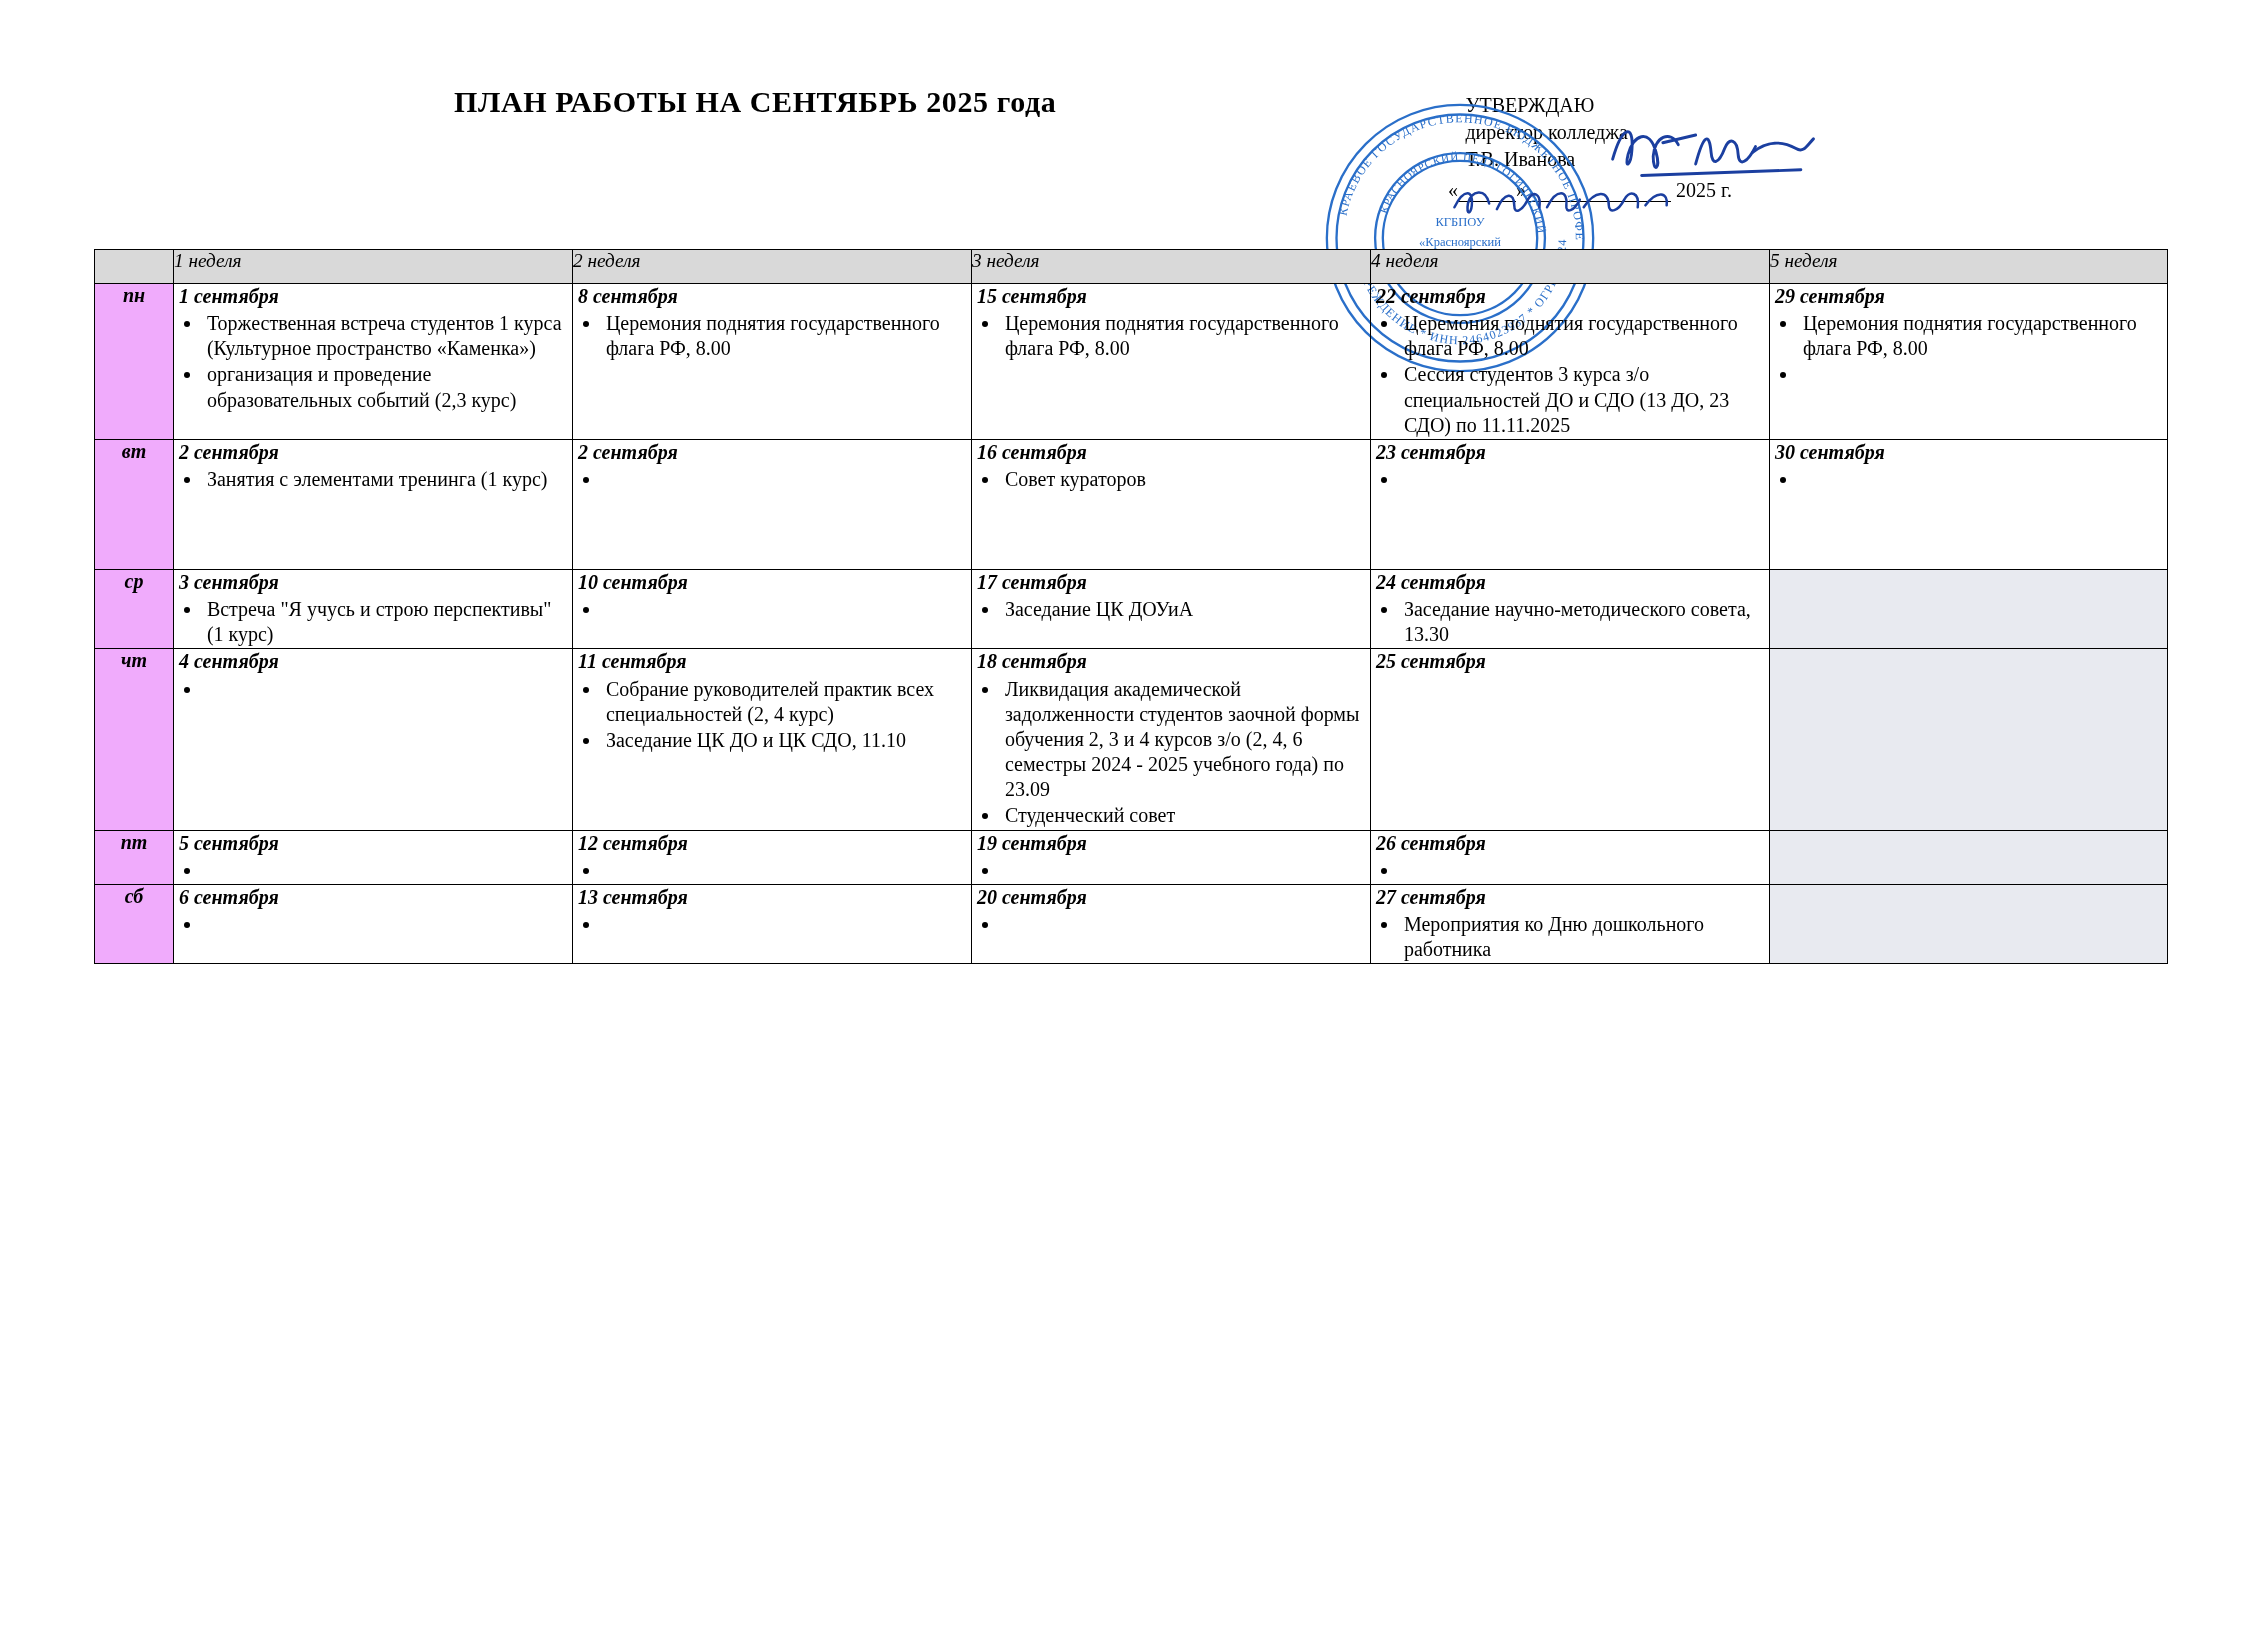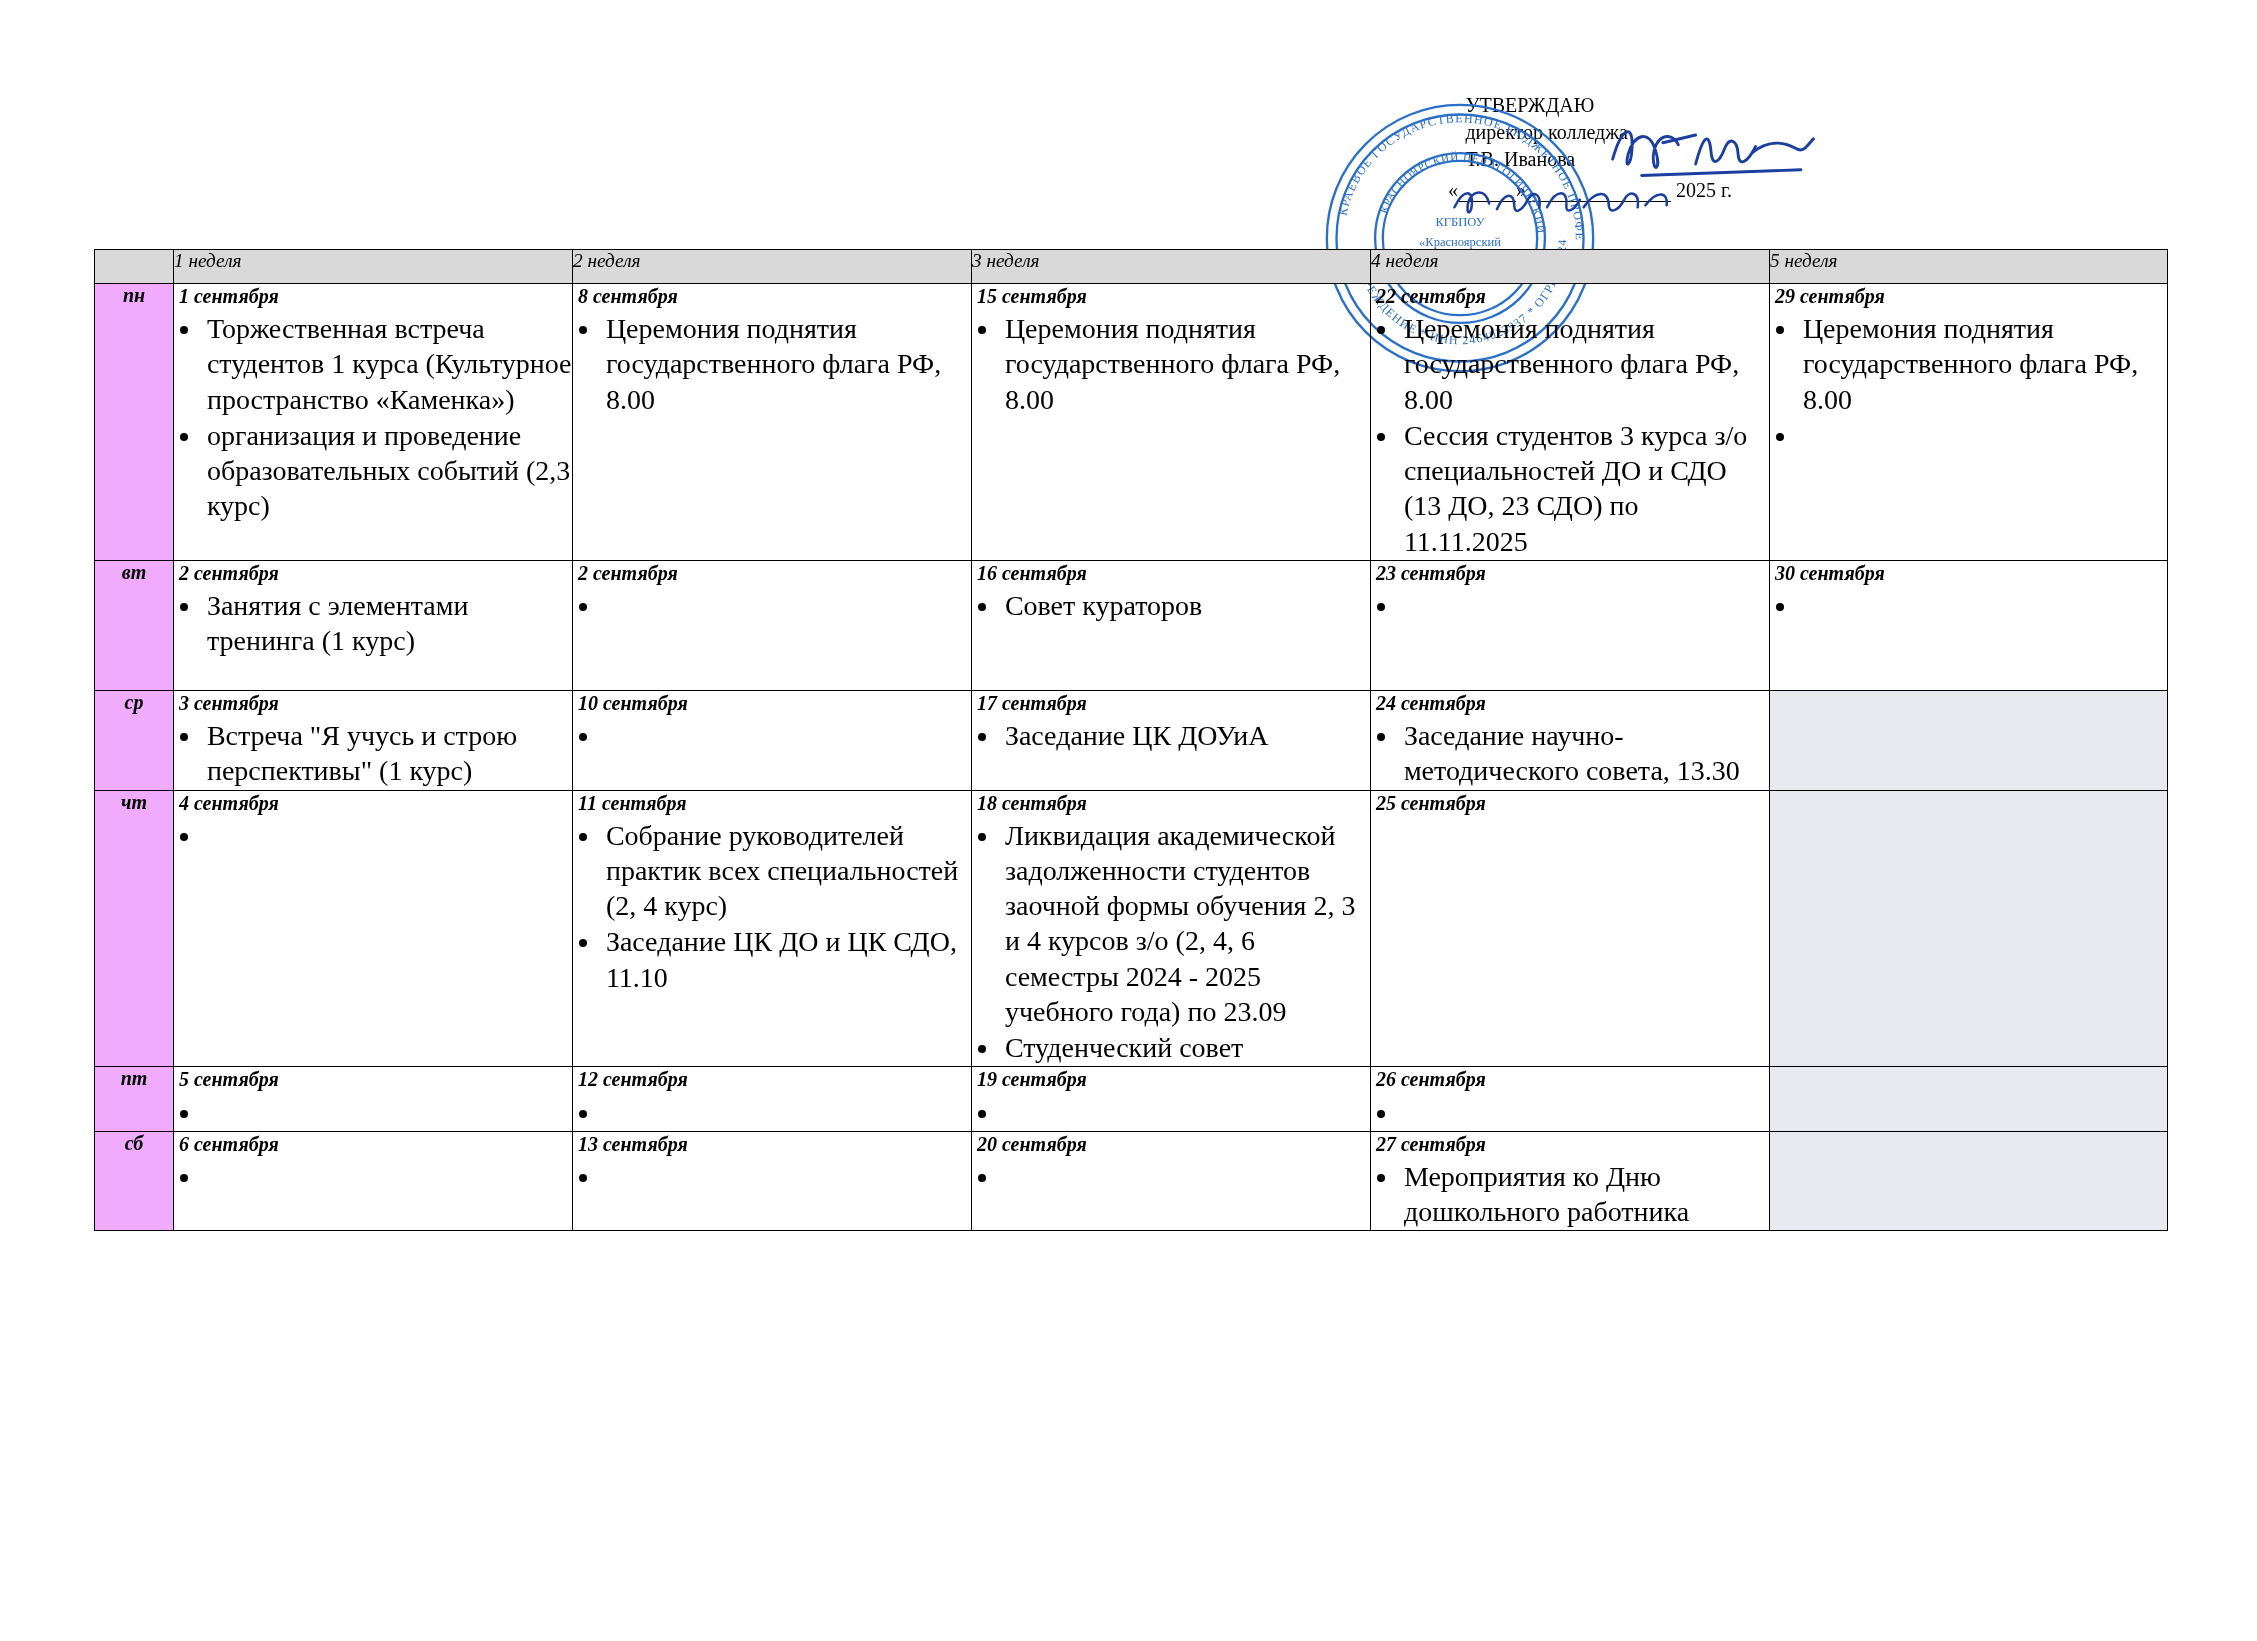--- a/index.html
+++ b/index.html
@@ -142,33 +142,34 @@
     margin-bottom: 1.9px;
   }
   ul.items {
     margin: 0;
     padding: 0 0 0 29px;
     list-style: disc;
   }
   ul.items li {
     margin: 0 0 1px 0;
     padding-left: 3.9px;
-    font-size: 28px;
+    font-size: 20px;
     line-height: 1.26;
   }
   ul.items li.blank-bullet {
     list-style: disc;
     min-height: 13.5px;
   }
 </style>
 </head>
 <body>
 
 <div class="page">
 
+  <div class="doc-title">ПЛАН  РАБОТЫ  НА СЕНТЯБРЬ  2025 года</div>
 
   <div class="approve-block">
     <div class="ln indent">УТВЕРЖДАЮ</div>
     <div class="ln indent">директор колледжа</div>
     <div class="ln indent">Т.В. Иванова</div>
   </div>
 
   <div class="date-line">
     <span>«</span><span class="blank"></span><span>»</span><span class="blank2"></span> <span>2025 г.</span>
   </div>

